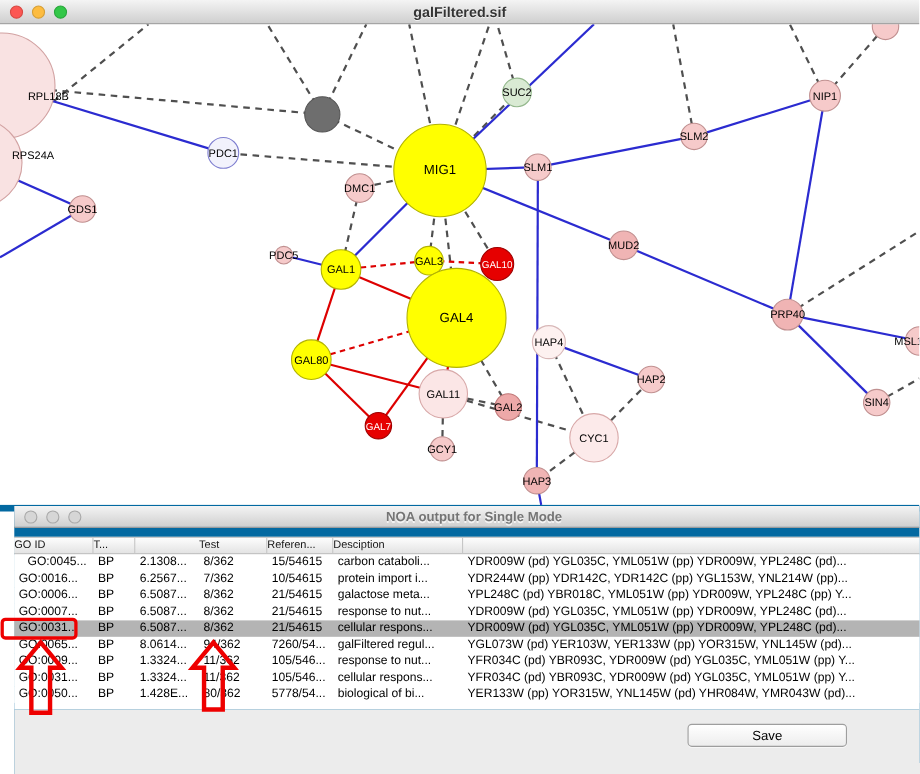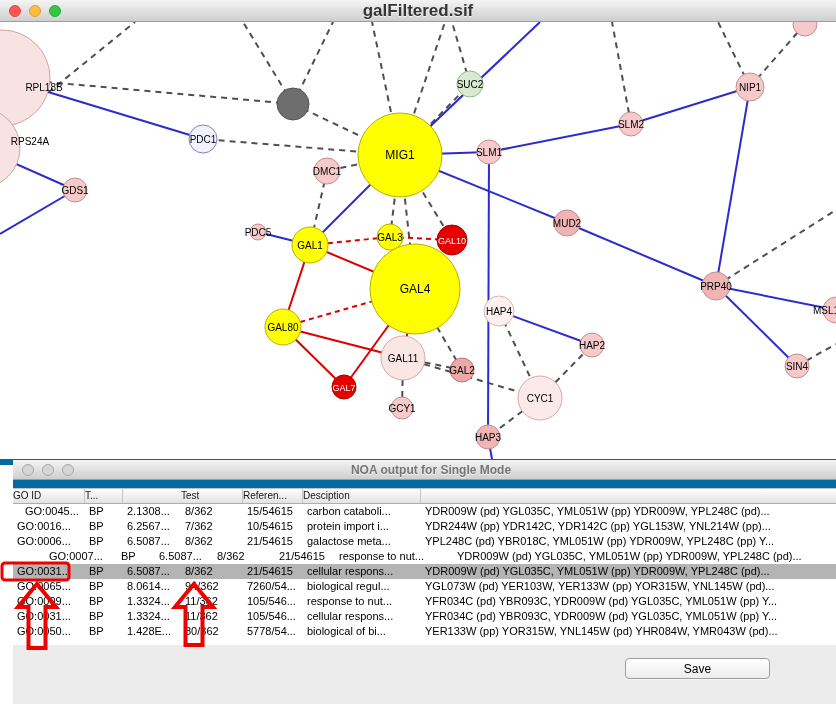--- a/index.html
+++ b/index.html
@@ -1,21 +1,21 @@
 <!DOCTYPE html>
 <html><head>
 <meta charset="utf-8">
 <style>
   html,body{margin:0;padding:0;background:#fff;}
   .screen{position:relative;width:836px;height:704px;overflow:hidden;background:#fff;
           font-family:"Liberation Sans",sans-serif;}
   
   .titlebar{position:relative;height:22px;background:linear-gradient(#f4f4f4,#cfcfcf);
             border-bottom:1px solid #9c9c9c;display:flex;align-items:center;box-sizing:border-box;}
-  .titlebar .title{position:absolute;left:0;right:0;text-align:center;font-size:17px;
+  .titlebar .title{position:absolute;left:0;right:0;text-align:center;font-size:13px;
                    font-weight:bold;color:#343434;text-shadow:0 1px 0 rgba(255,255,255,.7);}
   .lights{display:flex;gap:8px;margin-left:9px;z-index:2;}
   .light{width:12px;height:12px;border-radius:50%;box-sizing:border-box;display:inline-block;}
   .light.red{background:#fc5753;border:1px solid #d84a44;}
   .light.yellow{background:#fdbc40;border:1px solid #d7a037;}
   .light.green{background:#33c748;border:1px solid #2aa73c;}
   .light.gray{background:#d6d6d6;border:1px solid #a8a8a8;}
   
   .win-top{position:absolute;top:0;left:0;width:836px;height:460px;background:#fff;}
   .canvas{width:836px;height:437px;background:#fff;border-bottom:6px solid #0369a1;box-sizing:content-box;}
@@ -217,21 +217,21 @@
           <div class="tr">
             <div class="td" style="width: 72px;">GO:0006...</div>
             <div class="td" style="width: 38px;">BP</div>
             <div class="td" style="width: 58px;">6.5087...</div>
             <div class="td" style="width: 62px;">8/362</div>
             <div class="td" style="width: 60px;">21/54615</div>
             <div class="td" style="width: 118px;">galactose meta...</div>
             <div class="td" style="width: 428px;">YPL248C (pd) YBR018C, YML051W (pp) YDR009W, YPL248C (pp) Y...</div>
           </div>
           <div class="tr">
-            <div class="td" style="width: 72px; margin-left: 32px;">GO:0007...</div>
+            <div class="td" style="width: 72px;">GO:0007...</div>
             <div class="td" style="width: 38px;">BP</div>
             <div class="td" style="width: 58px;">6.5087...</div>
             <div class="td" style="width: 62px;">8/362</div>
             <div class="td" style="width: 60px;">21/54615</div>
             <div class="td" style="width: 118px;">response to nut...</div>
             <div class="td" style="width: 428px;">YDR009W (pd) YGL035C, YML051W (pp) YDR009W, YPL248C (pd)...</div>
           </div>
           <div class="tr selected">
             <div class="td" style="width: 72px;">GO:0031...</div>
             <div class="td" style="width: 38px;">BP</div>
@@ -240,21 +240,21 @@
             <div class="td" style="width: 60px;">21/54615</div>
             <div class="td" style="width: 118px;">cellular respons...</div>
             <div class="td" style="width: 428px;">YDR009W (pd) YGL035C, YML051W (pp) YDR009W, YPL248C (pd)...</div>
           </div>
           <div class="tr">
             <div class="td" style="width: 72px;">GO:0065...</div>
             <div class="td" style="width: 38px;">BP</div>
             <div class="td" style="width: 58px;">8.0614...</div>
             <div class="td" style="width: 62px;">94/362</div>
             <div class="td" style="width: 60px;">7260/54...</div>
-            <div class="td" style="width: 118px;">biological regul...</div>
+            <div class="td" style="width: 118px;">galFiltered regul...</div>
             <div class="td" style="width: 428px;">YGL073W (pd) YER103W, YER133W (pp) YOR315W, YNL145W (pd)...</div>
           </div>
           <div class="tr">
             <div class="td" style="width: 72px;">GO:0009...</div>
             <div class="td" style="width: 38px;">BP</div>
             <div class="td" style="width: 58px;">1.3324...</div>
             <div class="td" style="width: 62px;">11/362</div>
             <div class="td" style="width: 60px;">105/546...</div>
             <div class="td" style="width: 118px;">response to nut...</div>
             <div class="td" style="width: 428px;">YFR034C (pd) YBR093C, YDR009W (pd) YGL035C, YML051W (pp) Y...</div>

